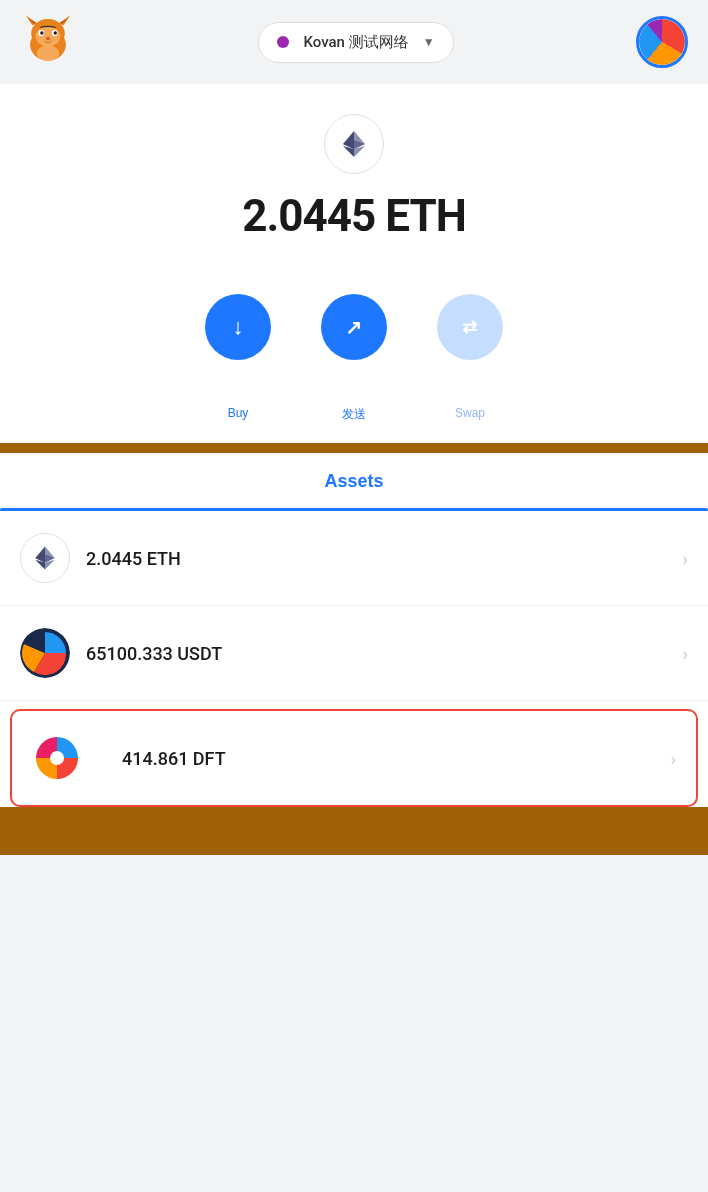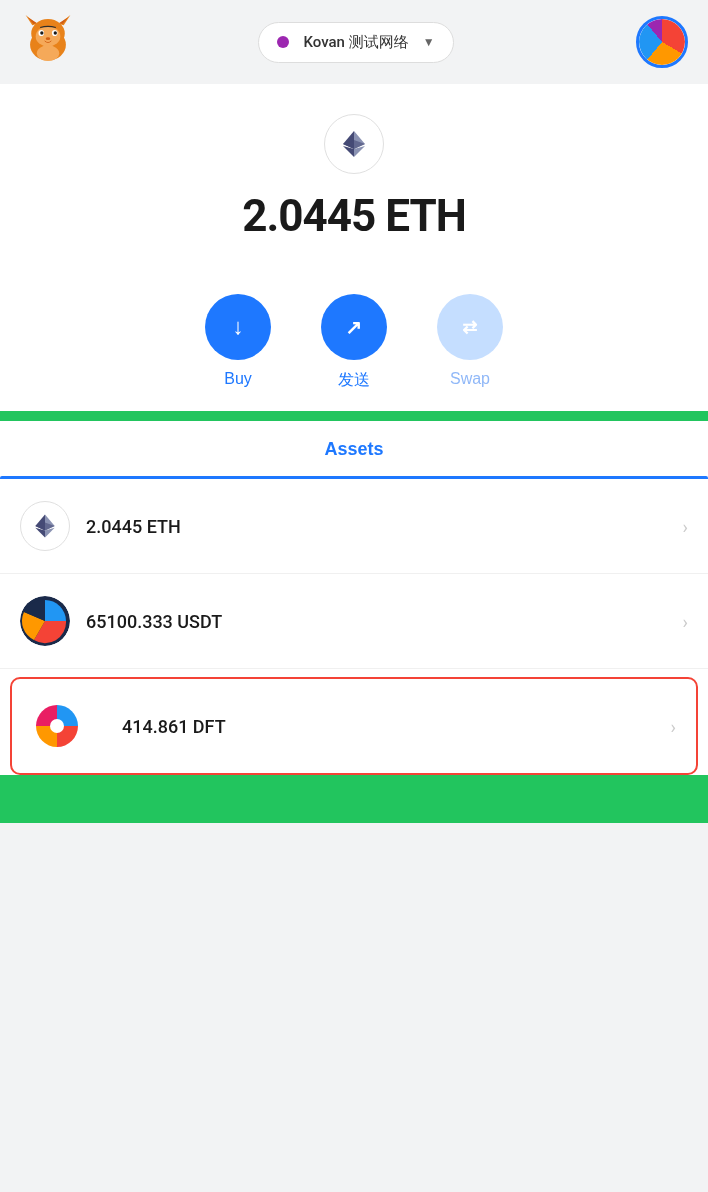--- a/index.html
+++ b/index.html
@@ -54,21 +54,21 @@
     }
     .avatar-inner {
       width: 100%;
       height: 100%;
       border-radius: 50%;
       background: conic-gradient(#f44336 0deg 120deg, #ff9800 120deg 220deg, #2196f3 220deg 320deg, #9c27b0 320deg 360deg);
     }
 
     
     .main-content {
-      background: #22c55e;
+      background: #a16207;
       margin: 0;
       padding-bottom: 40px;
     }
 
     
     .balance-section {
       display: flex;
       flex-direction: column;
       align-items: center;
       padding: 30px 20px 24px;
@@ -117,22 +117,23 @@
       align-items: center;
       justify-content: center;
     }
     .action-circle.active {
       background: #1e78ff;
     }
     .action-circle.inactive {
       background: #c5deff;
     }
     .action-label {
-      font-size: 16px;
+      font-size: 12px;
       font-weight: 500;
+      margin-top: 36px;
     }
     .action-label.active {
       color: #1e78ff;
     }
     .action-label.inactive {
       color: #90b8f8;
     }
     .action-icon {
       color: white;
       font-size: 22px;

